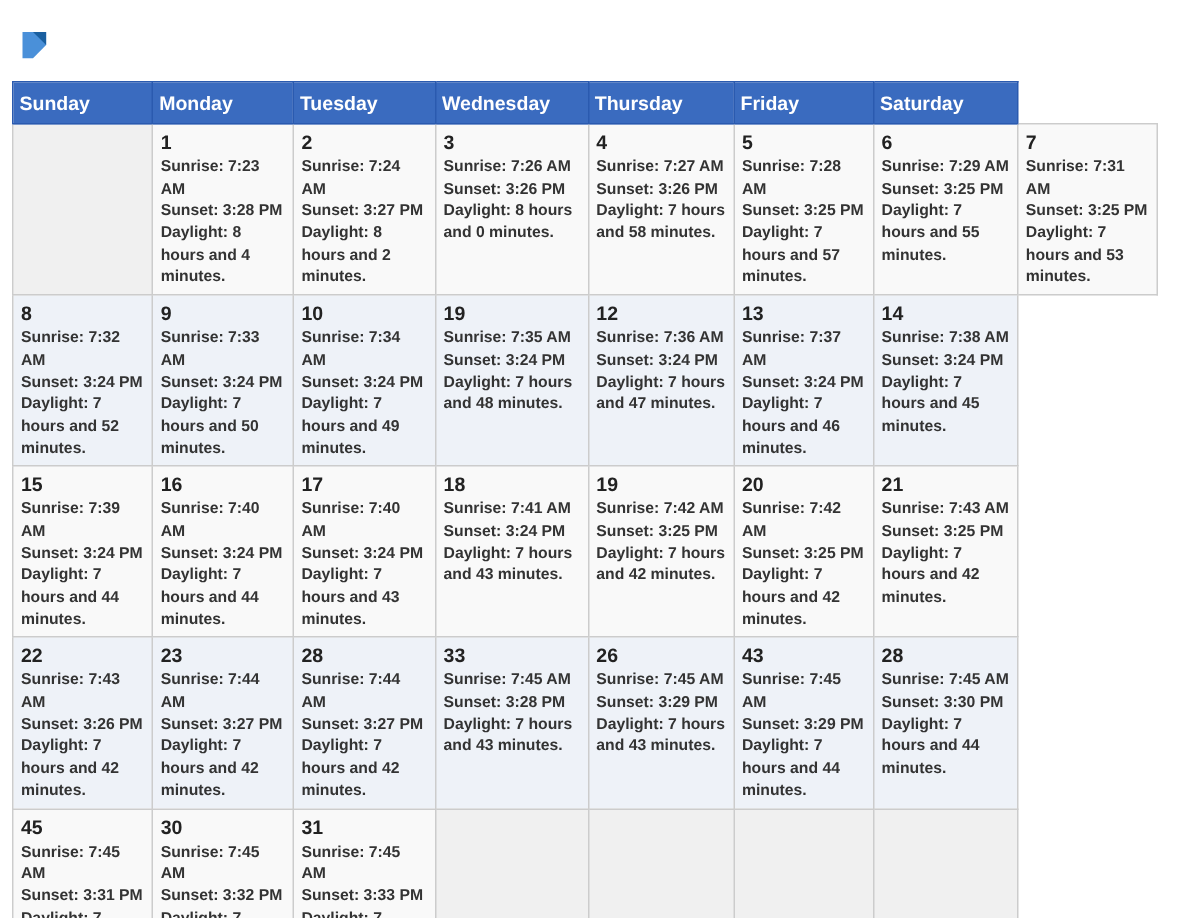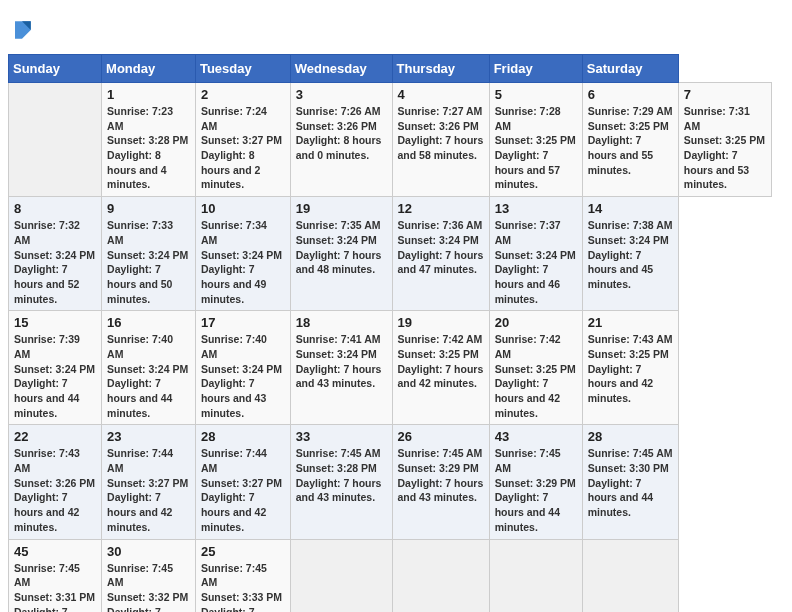--- a/index.html
+++ b/index.html
@@ -258,21 +258,21 @@
         <tr>
           <td>
             <span class="day-num">45</span>
             <div class="day-info">Sunrise: 7:45 AM<br>Sunset: 3:31 PM<br>Daylight: 7 hours and 45 minutes.</div>
           </td>
           <td>
             <span class="day-num">30</span>
             <div class="day-info">Sunrise: 7:45 AM<br>Sunset: 3:32 PM<br>Daylight: 7 hours and 46 minutes.</div>
           </td>
           <td>
-            <span class="day-num">25</span>
+            <span class="day-num">31</span>
             <div class="day-info">Sunrise: 7:45 AM<br>Sunset: 3:33 PM<br>Daylight: 7 hours and 47 minutes.</div>
           </td>
           <td class="empty-cell"></td>
           <td class="empty-cell"></td>
           <td class="empty-cell"></td>
           <td class="empty-cell"></td>
         </tr>
       </tbody>
   </table>
 </div>

